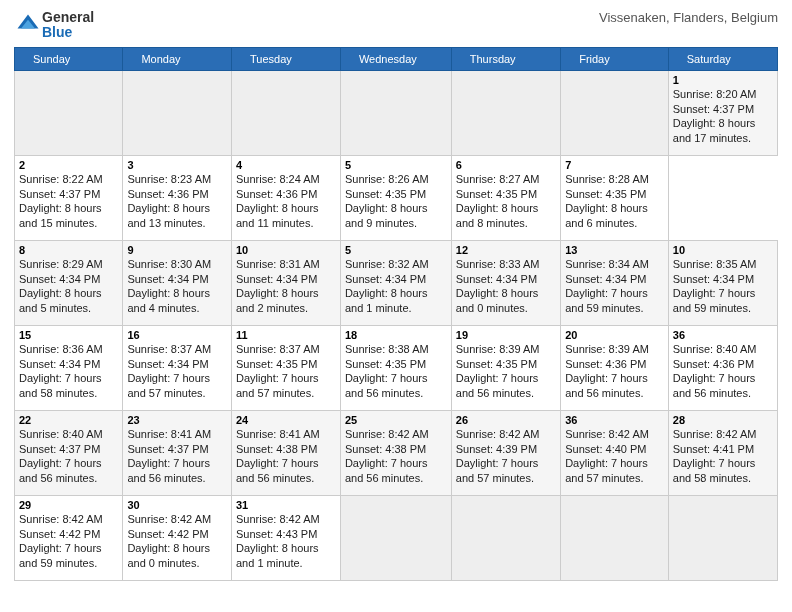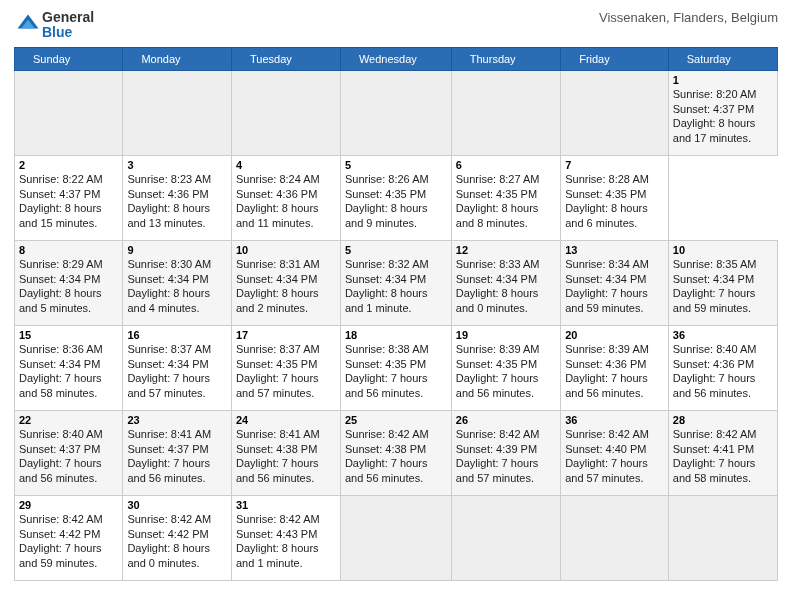--- a/index.html
+++ b/index.html
@@ -156,21 +156,21 @@
           <td><span class="day-num">9</span><span class="day-info">Sunrise: 8:30 AM<br>Sunset: 4:34 PM<br>Daylight: 8 hours and 4 minutes.</span></td>
           <td><span class="day-num">10</span><span class="day-info">Sunrise: 8:31 AM<br>Sunset: 4:34 PM<br>Daylight: 8 hours and 2 minutes.</span></td>
           <td><span class="day-num">5</span><span class="day-info">Sunrise: 8:32 AM<br>Sunset: 4:34 PM<br>Daylight: 8 hours and 1 minute.</span></td>
           <td><span class="day-num">12</span><span class="day-info">Sunrise: 8:33 AM<br>Sunset: 4:34 PM<br>Daylight: 8 hours and 0 minutes.</span></td>
           <td><span class="day-num">13</span><span class="day-info">Sunrise: 8:34 AM<br>Sunset: 4:34 PM<br>Daylight: 7 hours and 59 minutes.</span></td>
           <td><span class="day-num">10</span><span class="day-info">Sunrise: 8:35 AM<br>Sunset: 4:34 PM<br>Daylight: 7 hours and 59 minutes.</span></td>
         </tr>
         <tr>
           <td><span class="day-num">15</span><span class="day-info">Sunrise: 8:36 AM<br>Sunset: 4:34 PM<br>Daylight: 7 hours and 58 minutes.</span></td>
           <td><span class="day-num">16</span><span class="day-info">Sunrise: 8:37 AM<br>Sunset: 4:34 PM<br>Daylight: 7 hours and 57 minutes.</span></td>
-          <td><span class="day-num">17</span><span class="day-info">Sunrise: 8:37 AM<br>Sunset: 4:35 PM<br>Daylight: 7 hours and 57 minutes.</span></td>
+          <td><span class="day-num">11</span><span class="day-info">Sunrise: 8:37 AM<br>Sunset: 4:35 PM<br>Daylight: 7 hours and 57 minutes.</span></td>
           <td><span class="day-num">18</span><span class="day-info">Sunrise: 8:38 AM<br>Sunset: 4:35 PM<br>Daylight: 7 hours and 56 minutes.</span></td>
           <td><span class="day-num">19</span><span class="day-info">Sunrise: 8:39 AM<br>Sunset: 4:35 PM<br>Daylight: 7 hours and 56 minutes.</span></td>
           <td><span class="day-num">20</span><span class="day-info">Sunrise: 8:39 AM<br>Sunset: 4:36 PM<br>Daylight: 7 hours and 56 minutes.</span></td>
           <td><span class="day-num">36</span><span class="day-info">Sunrise: 8:40 AM<br>Sunset: 4:36 PM<br>Daylight: 7 hours and 56 minutes.</span></td>
         </tr>
         <tr>
           <td><span class="day-num">22</span><span class="day-info">Sunrise: 8:40 AM<br>Sunset: 4:37 PM<br>Daylight: 7 hours and 56 minutes.</span></td>
           <td><span class="day-num">23</span><span class="day-info">Sunrise: 8:41 AM<br>Sunset: 4:37 PM<br>Daylight: 7 hours and 56 minutes.</span></td>
           <td><span class="day-num">24</span><span class="day-info">Sunrise: 8:41 AM<br>Sunset: 4:38 PM<br>Daylight: 7 hours and 56 minutes.</span></td>
           <td><span class="day-num">25</span><span class="day-info">Sunrise: 8:42 AM<br>Sunset: 4:38 PM<br>Daylight: 7 hours and 56 minutes.</span></td>

